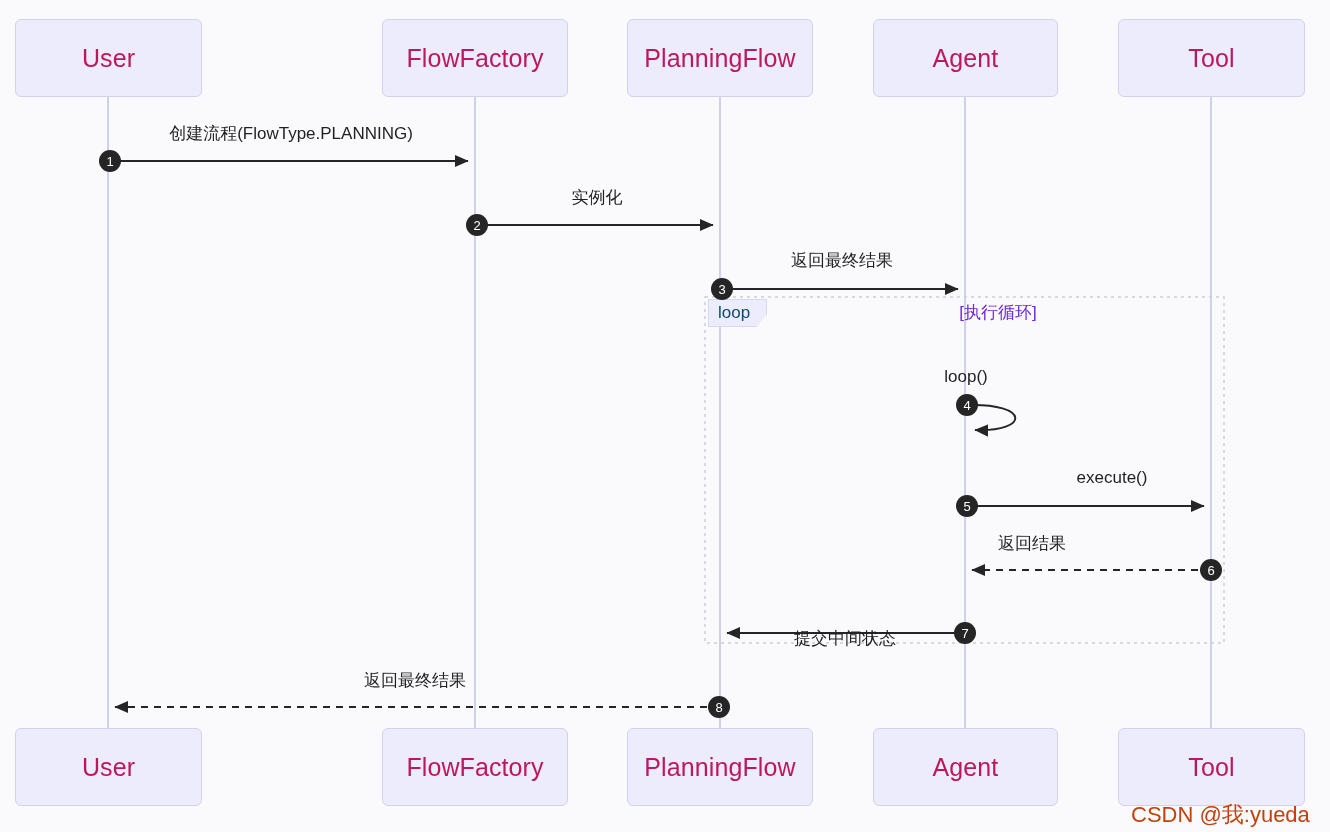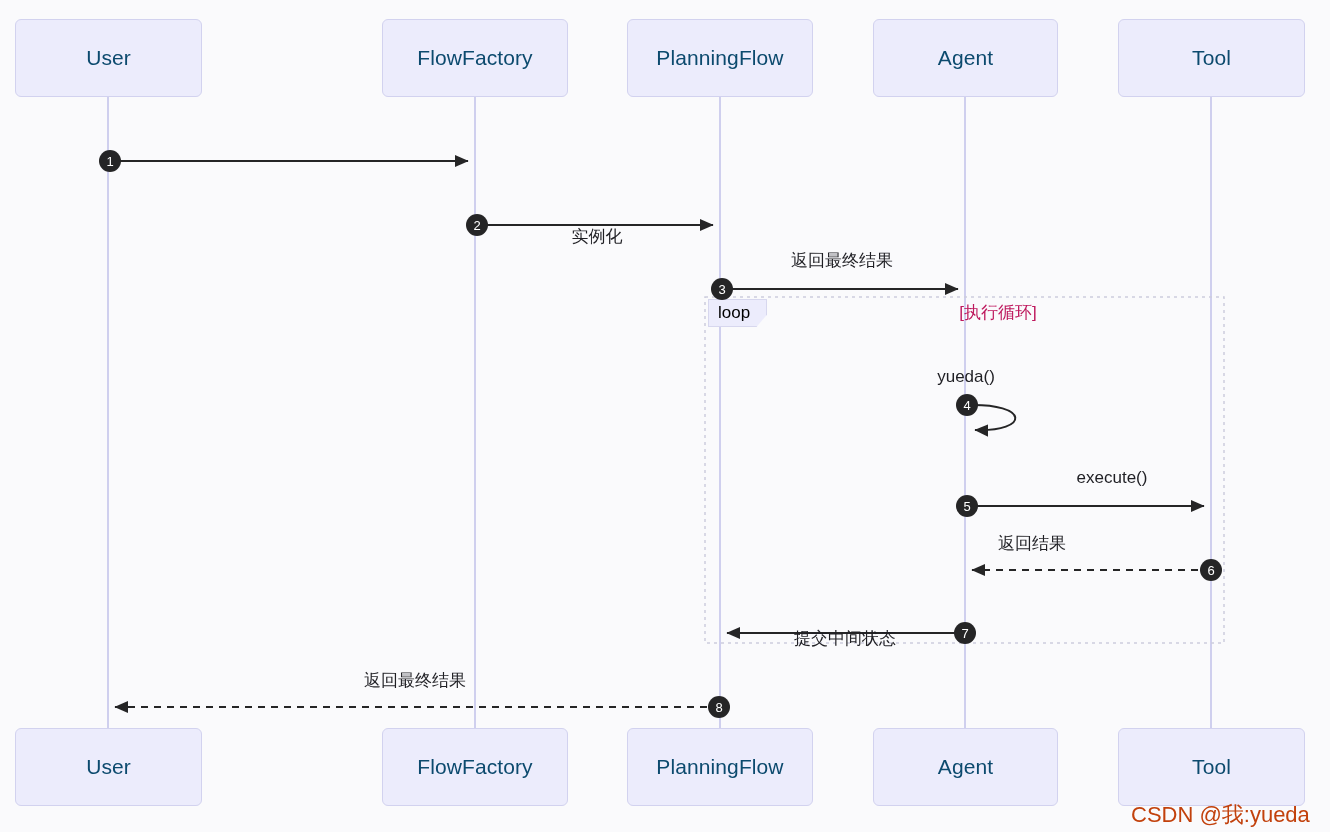--- a/index.html
+++ b/index.html
@@ -26,47 +26,47 @@
     position: absolute;
     background: #ececfc;
     border: 1px solid #d2d2ef;
     border-radius: 6px;
     display: flex;
     align-items: center;
     justify-content: center;
     box-sizing: border-box;
   }
   .actor-label {
-    font-size: 21px;
-    color: #0c4a6e;
+    font-size: 25px;
+    color: #be185d;
     font-family: "Liberation Sans", "DejaVu Sans", sans-serif;
     letter-spacing: 0.1px;
   }
   .msg-label {
     position: absolute;
     font-size: 17px;
     color: #1f1f24;
     white-space: nowrap;
     transform: translateX(-50%);
     font-family: "Liberation Sans", "DejaVu Sans", sans-serif;
   }
   .loop-title {
     position: absolute;
     font-size: 17px;
-    color: #be185d;
+    color: #6d28d9;
     white-space: nowrap;
     transform: translateX(-50%);
     font-family: "Liberation Sans", "DejaVu Sans", sans-serif;
   }
   .loop-tag {
     position: absolute;
     background: #ececfc;
     border: 1px solid #d7d7ee;
     font-size: 17px;
-    color: #000000;
+    color: #0c4a6e;
     padding: 3px 16px 3px 9px;
     box-sizing: border-box;
     font-family: "Liberation Sans", "DejaVu Sans", sans-serif;
     clip-path: polygon(0 0, 100% 0, 100% 55%, 82% 100%, 0 100%);
   }
   .seq-badge {
     position: absolute;
     width: 22px;
     height: 22px;
     border-radius: 50%;
@@ -158,28 +158,31 @@
     <span class="actor-label">Tool</span>
   </div>
 
   <div class="loop-tag" style="left:708px; top:299px;">
     <span>loop</span>
   </div>
   <div class="loop-title" style="left:998px; top:301px;">
     <span>[执行循环]</span>
   </div>
 
-  <div class="msg-label" style="left:597px; top:186px;margin-top:39px;">
+  <div class="msg-label" style="left:291px; top:122px;">
+    <span>创建流程(FlowType.PLANNING)</span>
+  </div>
+  <div class="msg-label" style="left:597px; top:186px;">
     <span>实例化</span>
   </div>
   <div class="msg-label" style="left:842px; top:249px;">
     <span>返回最终结果</span>
   </div>
   <div class="msg-label" style="left:966px; top:367px;">
-    <span>yueda()</span>
+    <span>loop()</span>
   </div>
   <div class="msg-label" style="left:1112px; top:468px;">
     <span>execute()</span>
   </div>
   <div class="msg-label" style="left:1032px; top:532px;">
     <span>返回结果</span>
   </div>
   <div class="msg-label" style="left:845px; top:595px;margin-top:32px;">
     <span>提交中间状态</span>
   </div>

